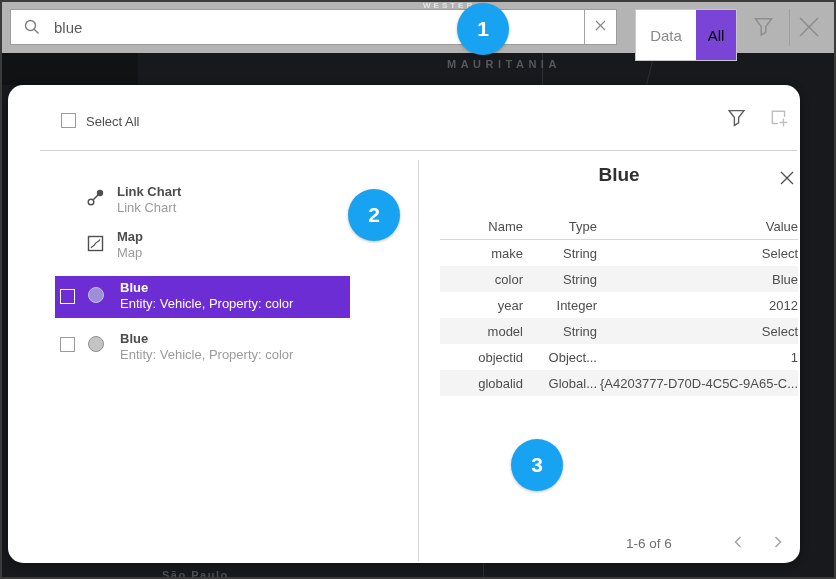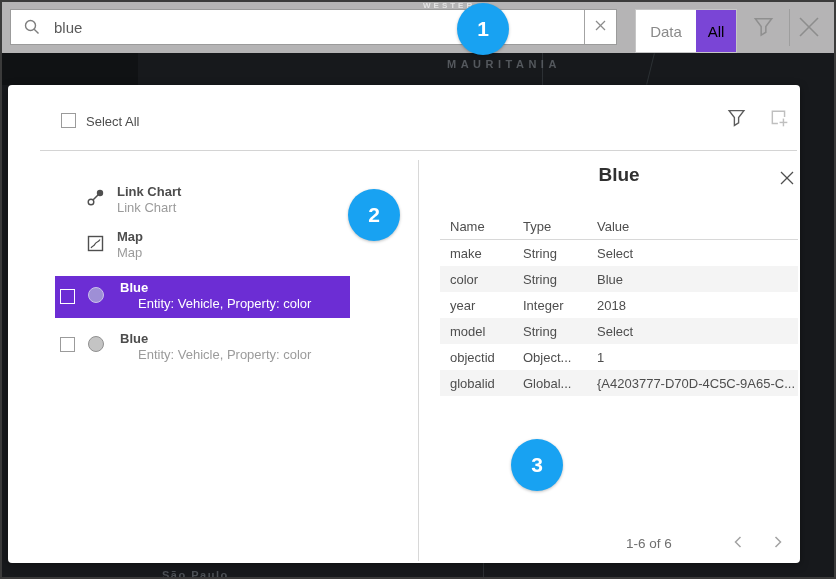--- a/index.html
+++ b/index.html
@@ -15,62 +15,62 @@
   .map-line2 { position:absolute; left:650px; top:53px; width:1px; height:32px; background:#2c3034; transform:rotate(14deg); }
   .map-line3 { position:absolute; left:483px; top:563px; width:1px; height:16px; background:#2c3034; }
   .map-patch { position:absolute; left:0; top:53px; width:138px; height:32px; background:#101214; }
 
   
   .topbar { position:absolute; left:0; top:0; width:836px; height:53px; background:#b5b4b5; z-index:5; }
   .search-box { position:absolute; left:10px; top:9px; width:607px; height:36px; background:#fff; border:1px solid #9b9b9b; display:flex; align-items:center; }
   .search-icon { margin-left:13px; flex:0 0 auto; display:flex; }
   .search-input { flex:1 1 auto; border:none; outline:none; height:100%; margin-left:14px; font-size:15px; color:#5a5a5a; font-family:inherit; background:transparent; }
   .clear-btn { flex:0 0 32px; height:100%; border:none; border-left:1px solid #a3a3a3; background:#fff; display:flex; align-items:center; justify-content:center; cursor:pointer; }
-  .scope-toggle { position:absolute; left:635px; top:9px; width:102px; height:44px; background:#fff; border:1px solid #c6c6c6; display:flex; }
+  .scope-toggle { position:absolute; left:635px; top:9px; width:102px; height:52px; background:#fff; border:1px solid #c6c6c6; display:flex; }
   .scope-opt { display:flex; align-items:center; justify-content:center; font-size:15px; cursor:pointer; }
   .scope-data { flex:0 0 60px; color:#8a8a8a; }
   .scope-all { flex:1 1 auto; background:#7a45d6; color:#000000; }
   .topbar-filter { position:absolute; left:753px; top:16px; width:21px; height:22px; background:none; border:none; cursor:pointer; display:flex; }
   .topbar-vdiv { position:absolute; left:789px; top:9px; width:1px; height:37px; background:#9e9e9e; }
   .topbar-close { position:absolute; left:797px; top:15px; width:24px; height:24px; background:none; border:none; cursor:pointer; display:flex; }
 
   
-  .panel { position:absolute; left:8px; top:85px; width:792px; height:478px; background:#fff; border-radius:4px; box-shadow:0 2px 8px rgba(0,0,0,.35); z-index:10; }
+  .panel { position:absolute; left:8px; top:85px; width:792px; height:478px; background:#fff; border-radius:15px; box-shadow:0 2px 8px rgba(0,0,0,.35); z-index:10; }
   .checkbox { position:absolute; width:15px; height:15px; border:1px solid #9b9b9b; background:#fff; cursor:pointer; }
   .selall-cb { left:53px; top:28px; }
   .selall-label { position:absolute; left:78px; top:29px; font-size:13px; color:#4d4d4d; cursor:pointer; }
   .hdr-filter { position:absolute; left:719px; top:23px; width:19px; height:20px; background:none; border:none; cursor:pointer; display:flex; }
   .hdr-add { position:absolute; left:761px; top:23px; width:20px; height:20px; background:none; border:none; cursor:pointer; display:flex; }
   .hsep { position:absolute; left:32px; top:65px; width:757px; height:1px; background:#d4d4d4; }
   .vsep { position:absolute; left:410px; top:75px; width:1px; height:401px; background:#d8d8d8; }
 
   .res-item { position:absolute; cursor:pointer; }
   .ri0 { left:77px; top:97px; width:300px; height:44px; }
   .ri1 { left:77px; top:142px; width:300px; height:44px; }
   .ri2 { left:47px; top:191px; width:295px; height:42px; background:#6c2dd4; }
   .ri3 { left:47px; top:243px; width:295px; height:40px; }
   .ri-icon { position:absolute; display:flex; }
   .ri-title { position:absolute; left:65px; font-size:13px; font-weight:bold; color:#4d4d4d; white-space:nowrap; }
-  .ri-sub { position:absolute; left:83px; font-size:13px; color:#9b9b9b; white-space:nowrap; }
+  .ri-sub { position:absolute; left:65px; font-size:13px; color:#9b9b9b; white-space:nowrap; }
   .ri0 .ri-title, .ri1 .ri-title { left:32px; top:2px; }
   .ri0 .ri-sub, .ri1 .ri-sub { left:32px; top:18px; }
   .ri0 .ri-icon { left:1px; top:5px; } .ri1 .ri-icon { left:2px; top:8px; }
   .ri2 .ri-title { top:4px; color:#fff; } .ri2 .ri-sub { top:20px; color:#fff; }
   .ri3 .ri-title { top:3px; font-weight:bold; } .ri3 .ri-sub { top:19px; }
   .ri-cb { left:5px; }
   .ri2 .ri-cb { top:13px; border-color:#fff; background:transparent; }
   .ri3 .ri-cb { top:9px; }
   .swatch { position:absolute; left:33px; width:16px; height:16px; border-radius:50%; }
   .ri2 .swatch { top:11px; background:#9e8fd6; border:1.5px solid #cbc1ec; }
   .ri3 .swatch { top:8px; background:#c4c4c4; border:1.5px solid #909090; }
 
   
   .detail-title { position:absolute; left:432px; top:79px; width:358px; text-align:center; font-size:19px; font-weight:600; color:#303030; }
   .detail-close { position:absolute; left:771px; top:85px; width:18px; height:18px; background:none; border:none; cursor:pointer; display:flex; }
-  .dtable { position:absolute; left:432px; top:128px; width:358px; font-size:13px; color:#4e4e4e; }
+  .dtable { position:absolute; left:432px; top:128px; width:358px; font-size:13px; color:#4e4e4e;text-align:right; }
   .trow { display:grid; grid-template-columns:73px 74px 1fr; padding-left:10px; height:26px; align-items:center; white-space:nowrap; overflow:hidden; }
   .thead { border-bottom:1px solid #d8d8d8; height:27px; color:#4e4e4e; }
   .alt { background:#f4f4f4; }
   .tcell { overflow:hidden; white-space:nowrap; }
   .pag-label { position:absolute; left:618px; top:451px; font-size:13.5px; color:#6f6f6f; }
   .pag-btn { position:absolute; top:448px; width:20px; height:20px; background:none; border:none; cursor:pointer; display:flex; align-items:center; justify-content:center; }
   .pag-prev { left:720px; } .pag-next { left:760px; }
 
   
   .callout { position:absolute; width:52px; height:52px; border-radius:50%; background:#18a2f2; color:#fff; font-size:21px; font-weight:bold; display:flex; align-items:center; justify-content:center; z-index:50; box-shadow:0 1px 3px rgba(0,0,0,.25); }
@@ -207,21 +207,21 @@
         <span class="tcell">Select</span>
       </div>
       <div class="trow alt">
         <span class="tcell">color</span>
         <span class="tcell">String</span>
         <span class="tcell">Blue</span>
       </div>
       <div class="trow">
         <span class="tcell">year</span>
         <span class="tcell">Integer</span>
-        <span class="tcell">2018</span>
+        <span class="tcell">2012</span>
       </div>
       <div class="trow alt">
         <span class="tcell">model</span>
         <span class="tcell">String</span>
         <span class="tcell">Select</span>
       </div>
       <div class="trow">
         <span class="tcell">objectid</span>
         <span class="tcell">Object...</span>
         <span class="tcell">1</span>

